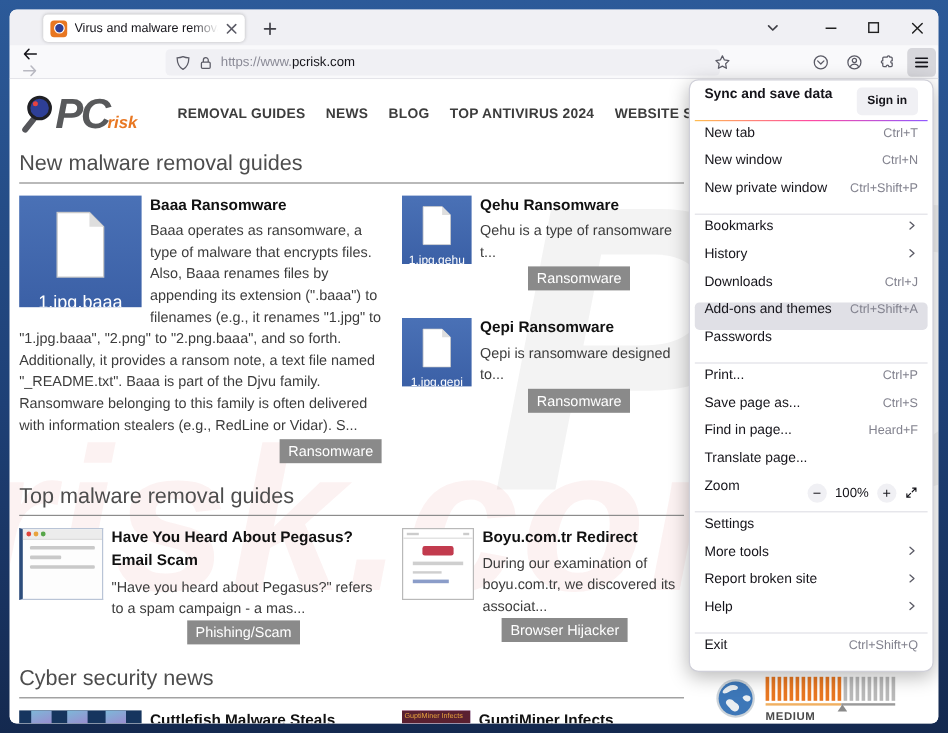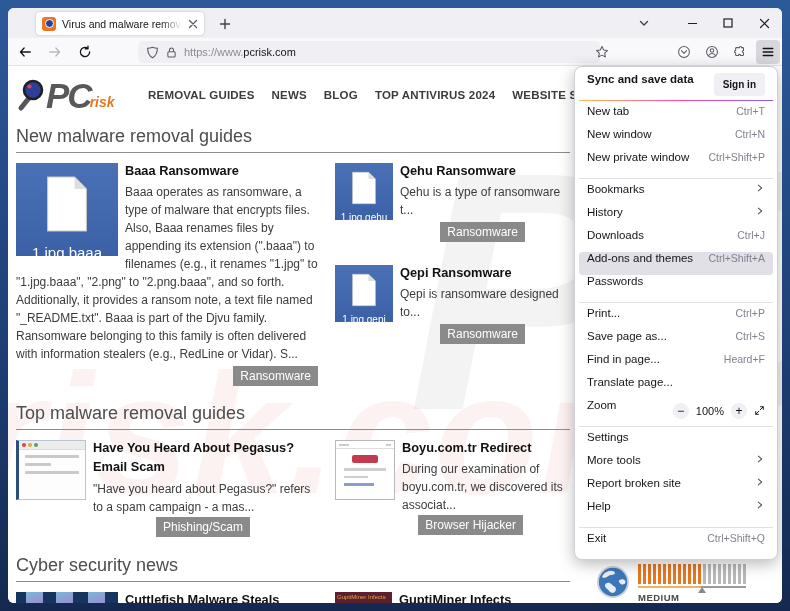--- a/index.html
+++ b/index.html
@@ -26,21 +26,21 @@
     background:#2e3f96; border:1px solid #fff; }
   .tab-title { font-size:10.5px; color:#15141a; white-space:nowrap; overflow:hidden; flex:1;
     -webkit-mask-image:linear-gradient(90deg,#000 82%,transparent); mask-image:linear-gradient(90deg,#000 82%,transparent); }
   .icon-btn { display:flex; align-items:center; justify-content:center; background:none; border:none; cursor:default; }
   .newtab { position:absolute; left:208px; top:7px; width:18px; height:18px; }
   .win-controls { position:absolute; right:0; top:0; height:30px; display:flex; align-items:center; }
   .win-controls .icon-btn { width:36px; height:30px; }
   .tabs-chevron { position:absolute; right:128px; top:6px; width:20px; height:18px; }
   
   .toolbar { position:relative; height:28px; background:#f9f9fb; border-bottom:1px solid #e4e4e9;
-    display:flex; align-items:center; }
+    display:flex; align-items:flex-start;flex-direction:column; }
   .nav-btn { width:26px; height:22px; margin-left:4px; }
   .urlbar {
     position:absolute; left:130px; top:3px; width:462px; height:22px;
     background:#f0f0f4; border-radius:4px; display:flex; align-items:center; gap:6px; padding:0 8px;
   }
   .url-text { font-size:11px; color:#15141a; }
   .url-text .scheme { color:#8a8a96; }
   .tb-right { position:absolute; right:2px; top:2px; display:flex; align-items:center; gap:4px; }
   .tb-right .icon-btn { width:24px; height:24px; border-radius:4px; }
   .tb-right .icon-btn.active { background:#d7d7dc; }

